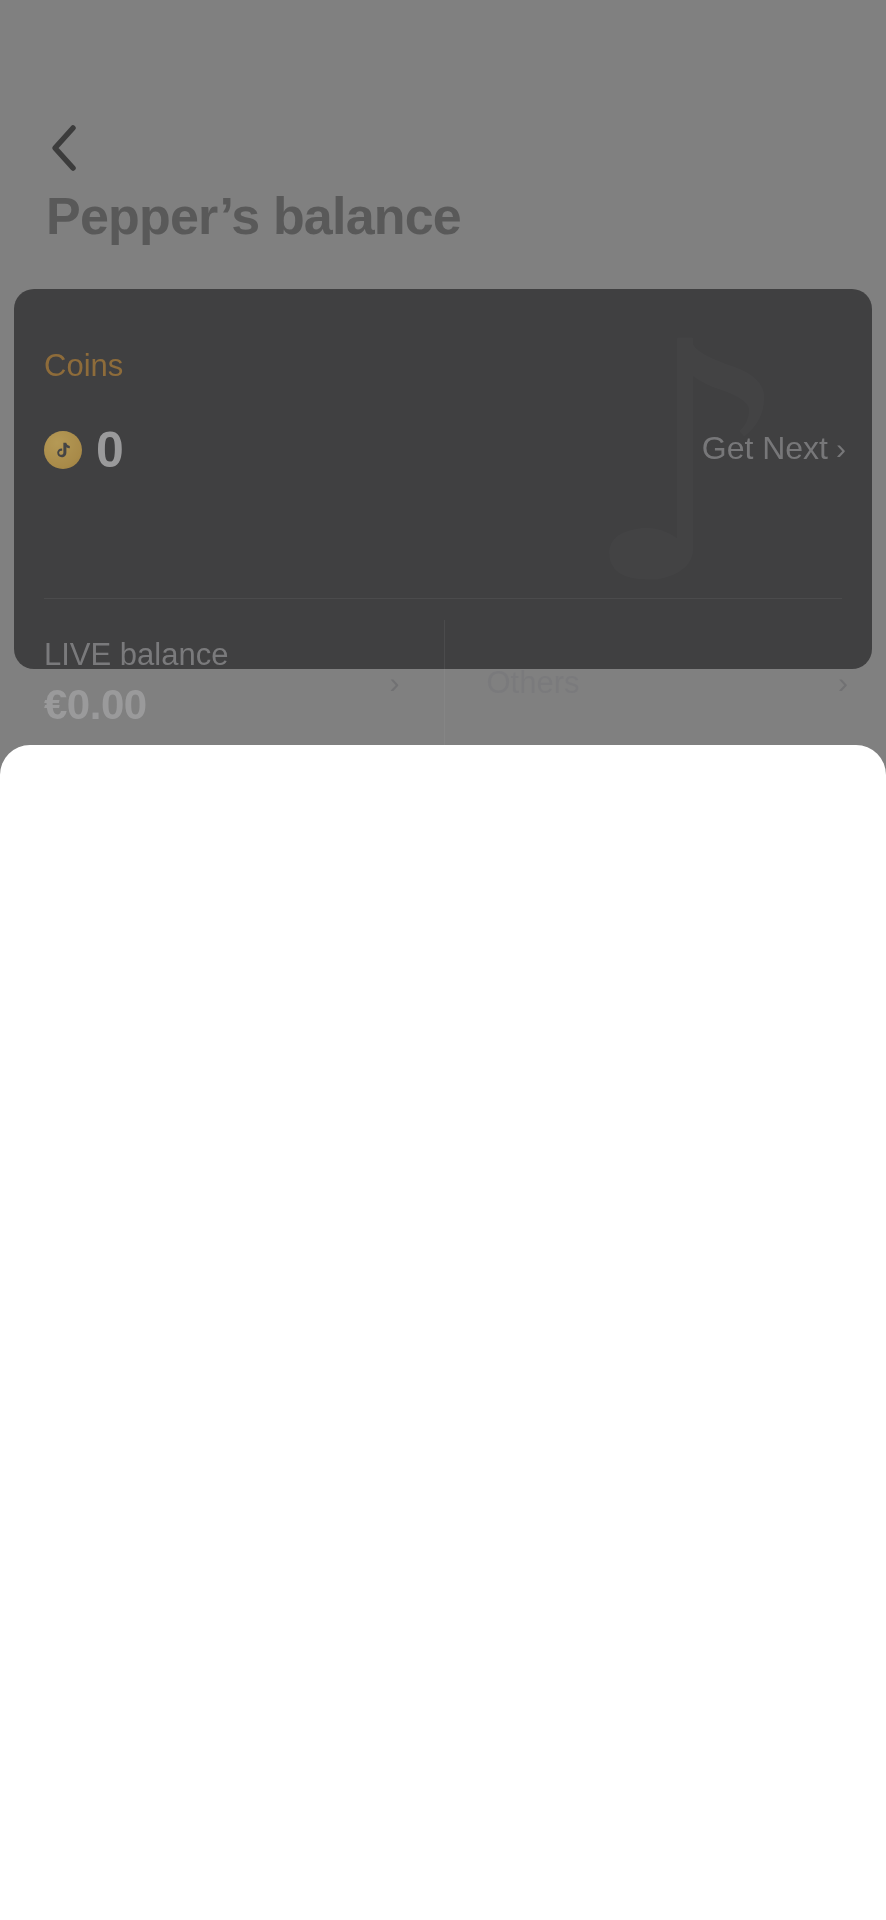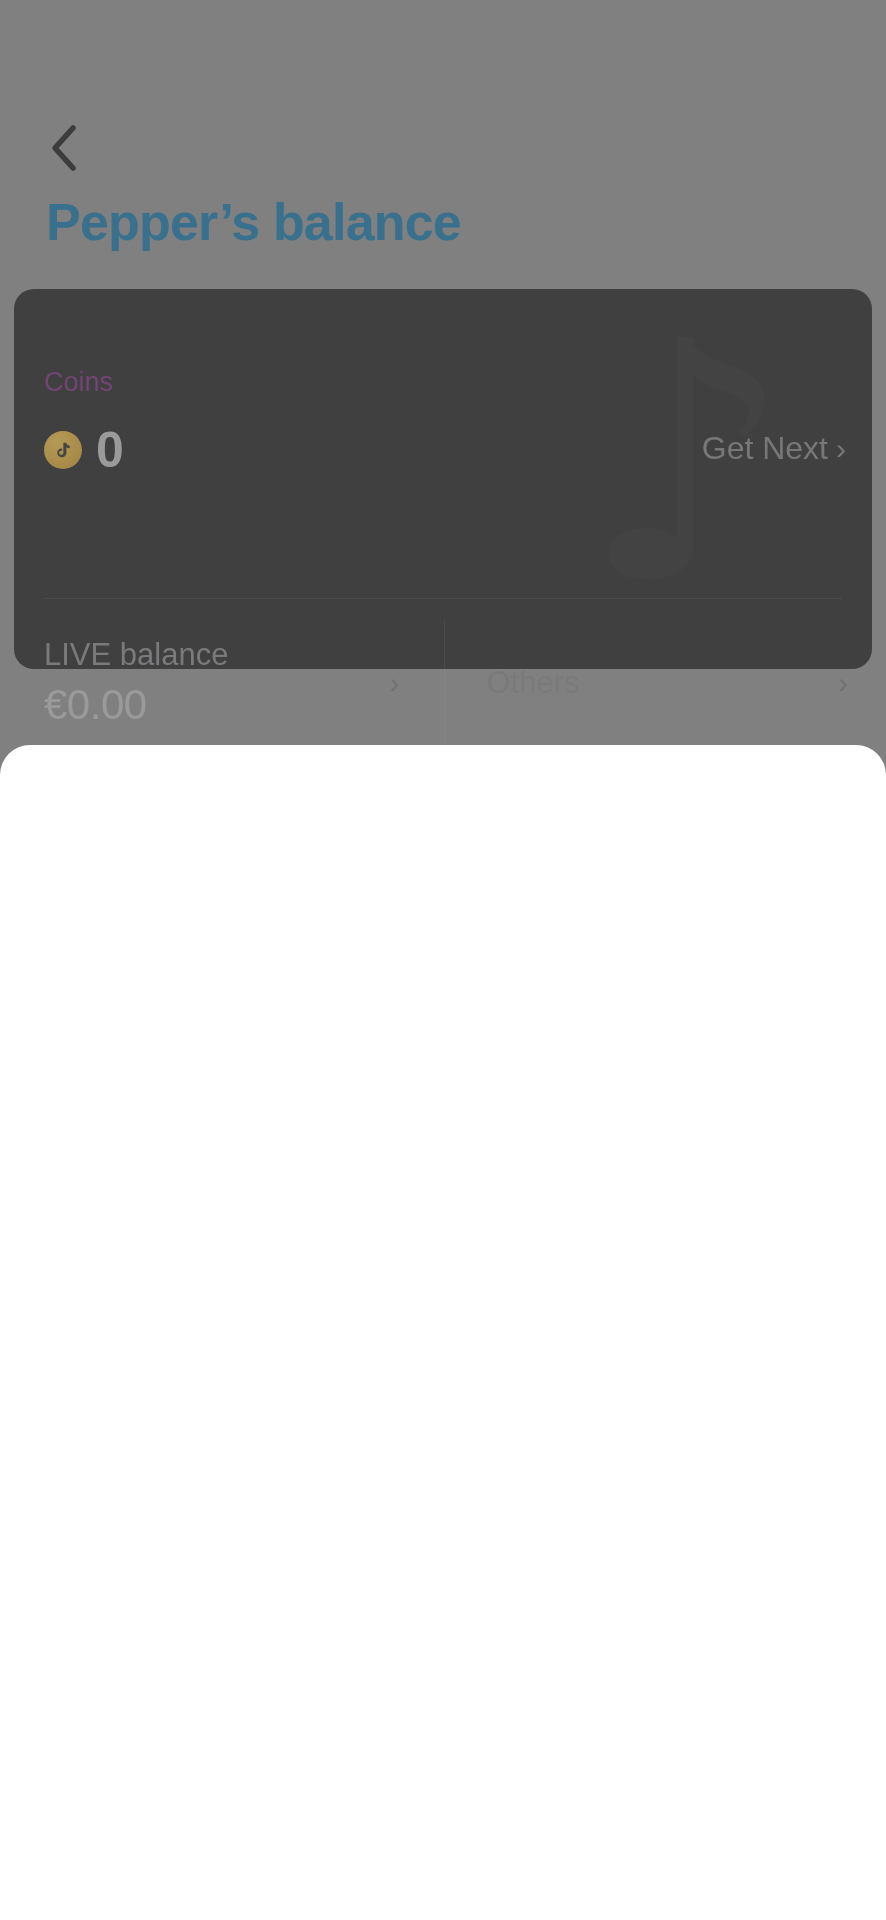--- a/index.html
+++ b/index.html
@@ -132,25 +132,25 @@
     display: flex;
     align-items: center;
     justify-content: center;
     z-index: 4;
   }
   .back-btn svg { display: block; }
 
   .page-title {
     position: absolute;
     left: 46px;
-    top: 192px;
+    top: 186px;
     font-size: 52px;
     font-weight: 700;
     letter-spacing: -0.8px;
-    color: #0369a1;
+    color: #404040;
     z-index: 4;
   }
 
   
   .balance-card {
     position: absolute;
     left: 14px;
     top: 289px;
     width: 858px;
     height: 380px;
@@ -166,23 +166,23 @@
     font-size: 330px;
     line-height: 330px;
     font-weight: 700;
     color: rgba(255,255,255,0.028);
     user-select: none;
     font-family: "DejaVu Sans", sans-serif;
   }
   .coins-label {
     position: absolute;
     left: 44px;
-    top: 367px;
-    font-size: 27px;
-    color: #701a75;
+    top: 348px;
+    font-size: 31px;
+    color: #a16207;
     z-index: 4;
   }
   .coin-row {
     position: absolute;
     left: 44px;
     top: 425px;
     display: flex;
     align-items: center;
     gap: 14px;
     z-index: 4;
@@ -239,21 +239,21 @@
     flex: 1;
     display: flex;
     align-items: center;
   }
   .rw-half.left { padding-left: 44px; }
   .rw-half.right { padding-left: 42px; border-left: 1px solid rgba(255,255,255,0.085); }
   .rw-text { display: flex; flex-direction: column; gap: 8px; }
   .rw-label { font-size: 31px; color: #7d7d80; }
   .rw-value {
     font-size: 42px;
-    font-weight: 400;
+    font-weight: 700;
     color: #b8b8ba;
     letter-spacing: -0.5px;
   }
   .rw-chev {
     position: absolute;
     right: 44px;
     top: 50%;
     transform: translateY(-50%);
     font-size: 30px;
     color: #6c6c6f;

